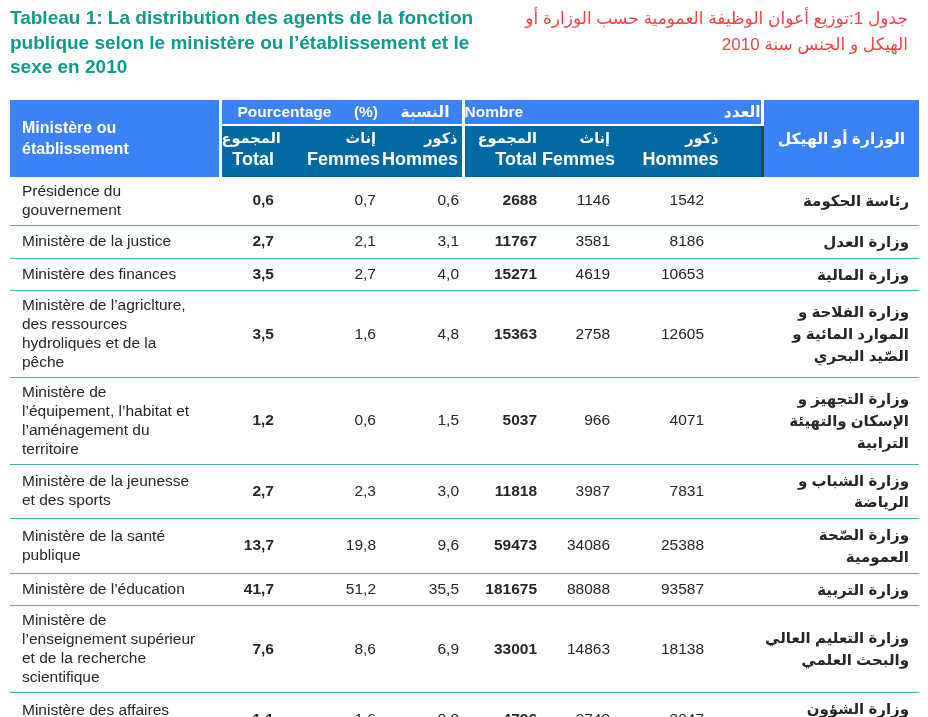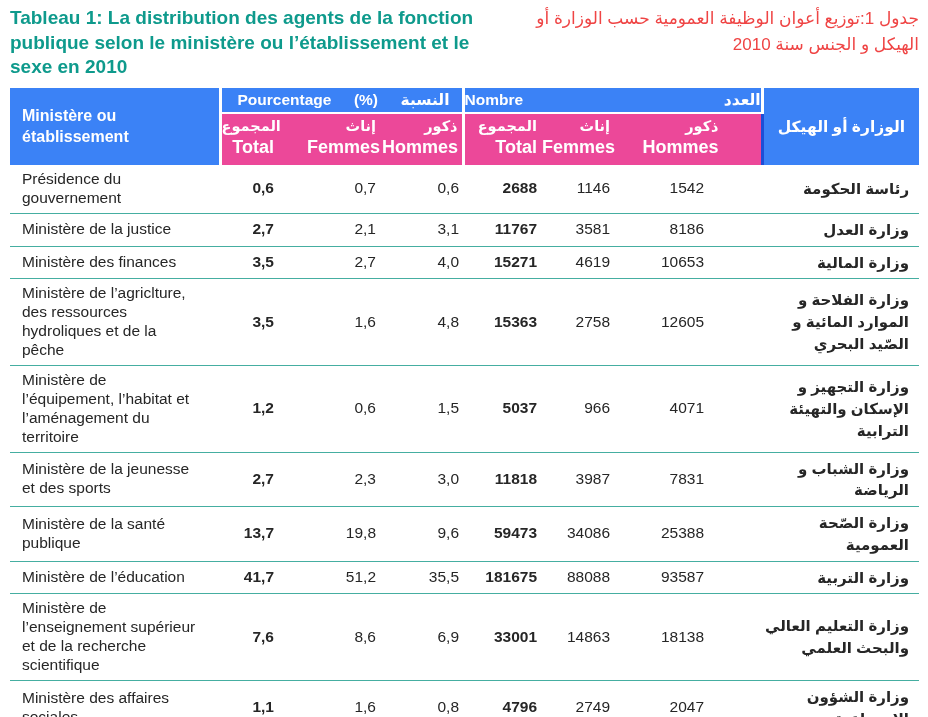--- a/index.html
+++ b/index.html
@@ -4,49 +4,49 @@
 <style>
   html,body { margin:0; padding:0; }
   body {
     width:928px; height:717px; background:#ffffff;
     font-family:"Liberation Sans","DejaVu Sans",sans-serif;
     color:#262626; overflow:hidden;
   }
   .page { padding:6px 9px 0 10px; }
 
   
-  .titles { display:flex; justify-content:space-between; align-items:flex-start; margin-bottom:8px; }
+  .titles { display:flex; align-items:flex-start; margin-bottom:20px; }
   .title-fr {
     width:468px; color:#0e9a8c; font-weight:bold;
     font-size:19px; line-height:1.3;
   }
   .title-ar {
     width:430px; color:#ef4444; font-weight:normal;
     font-size:17px; line-height:1.55; text-align:right; direction:rtl;
   }
 
   
   table { width:909px; border-collapse:collapse; table-layout:fixed; }
   thead th { background:#3b82f6; color:#fff; font-weight:bold; padding:0; vertical-align:middle; }
 
   th.ministry {
     text-align:left; padding:4px 8px 4px 12px; font-size:16px; line-height:1.3;
     border-right:3px solid #fff;
   }
   th.ministry-ar {
     text-align:right; padding:4px 14px 4px 4px; font-size:15.5px;
-    border-left:3px solid #1d4ed8; direction:rtl;
+    border-left:3px solid #14532d; direction:rtl;
   }
   th.group { border-bottom:2px solid #fff; height:24px; font-size:15.5px; }
   th.g-pct { border-right:3px solid #fff; }
   th.g-nb  { border-right:3px solid #fff; }
   .group-flex { display:flex; justify-content:space-between; align-items:center; padding:1px 12px 2px 16px; }
   .group-center { display:flex; justify-content:space-between; align-items:center; gap:28px; padding:1px 0 2px; }
 
-  th.sub { background:#ec4899; height:50px; }
+  th.sub { background:#0369a1; height:50px; }
   th.sub-ph, th.sub-nh { border-right:3px solid #fff; }
   .sub-inner { text-align:right; line-height:1.32; padding:3px 0 5px; }
   .sub-inner .ar { font-size:14.5px; }
   .sub-inner .fr { font-size:18px; }
 
   tbody td { font-size:15.5px; line-height:1.22; padding-top:5px; padding-bottom:5px; vertical-align:middle; }
   tbody tr { border-top:1px solid #45aea1; }
   tbody tr:first-child { border-top:none; }
 
   .c-name { text-align:left; padding-left:12px; padding-right:22px;margin-top:24px; }

